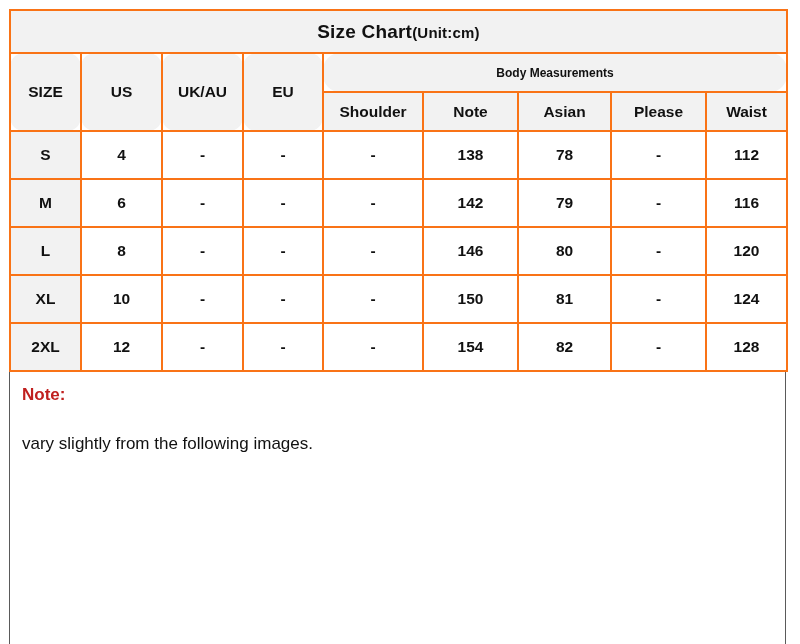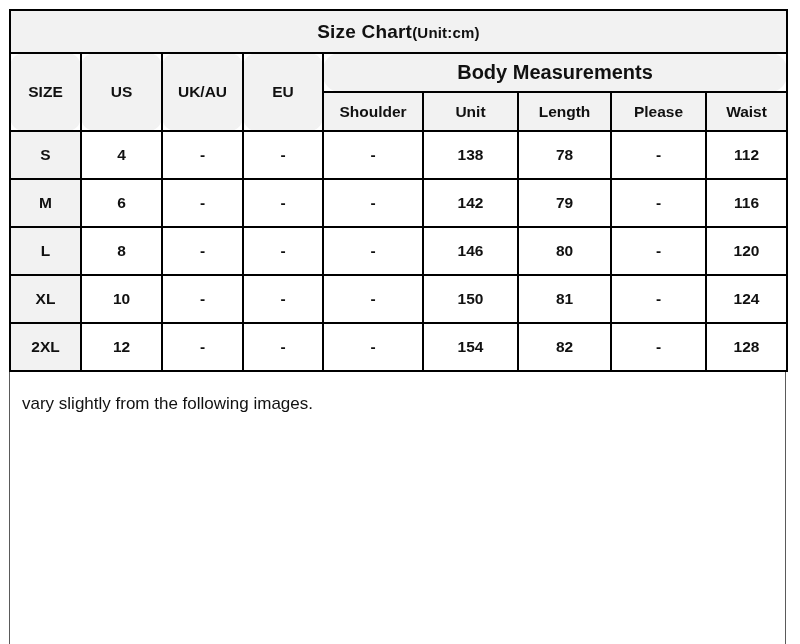--- a/index.html
+++ b/index.html
@@ -25,21 +25,21 @@
 
   
   table.size-chart {
     width: 777px;
     border-collapse: collapse;
     table-layout: fixed;
     background: #ffffff;
   }
   table.size-chart td,
   table.size-chart th {
-    border: 2px solid #000000;
+    border: 2px solid #f97316;
     text-align: center;
     vertical-align: middle;
     padding: 0;
     font-weight: bold;
     color: #111111;
   }
 
   
   td.title-cell {
     height: 41px;
@@ -62,21 +62,21 @@
     background: #f2f2f2;
     font-size: 15.5px;
     height: 37px;
   }
   th.hdr-tall {
     height: 76px;
     border-radius: 14px;
   }
   th.hdr-group {
     height: 37px;
-    font-size: 20px;
+    font-size: 12px;
     border-radius: 17px;
   }
 
   
   td.cell {
     height: 46px;
     font-size: 15.5px;
     background: #ffffff;
     font-weight: normal;
   }
@@ -151,22 +151,22 @@
       <tr>
         <th class="hdr hdr-tall" rowspan="2">SIZE</th>
         <th class="hdr hdr-tall" rowspan="2">US</th>
         <th class="hdr hdr-tall" rowspan="2">UK/AU</th>
         <th class="hdr hdr-tall" rowspan="2">EU</th>
         <th class="hdr hdr-group" colspan="5">Body Measurements</th>
       </tr>
 
       <tr>
         <th class="hdr">Shoulder</th>
-        <th class="hdr">Unit</th>
-        <th class="hdr">Length</th>
+        <th class="hdr">Note</th>
+        <th class="hdr">Asian</th>
         <th class="hdr">Please</th>
         <th class="hdr">Waist</th>
       </tr>
 
       <tr>
         <td class="cell cell-size">S</td>
         <td class="cell">4</td>
         <td class="cell">-</td>
         <td class="cell">-</td>
         <td class="cell">-</td>
@@ -220,16 +220,17 @@
         <td class="cell">-</td>
         <td class="cell">154</td>
         <td class="cell">82</td>
         <td class="cell">-</td>
         <td class="cell">128</td>
       </tr>
     </tbody>
   </table>
 
   <div class="note-box">
+    <div class="note-title">Note:</div>
     <div class="note-line">vary slightly from the following images.</div>
   </div>
 
 </div>
 
 </body></html>

